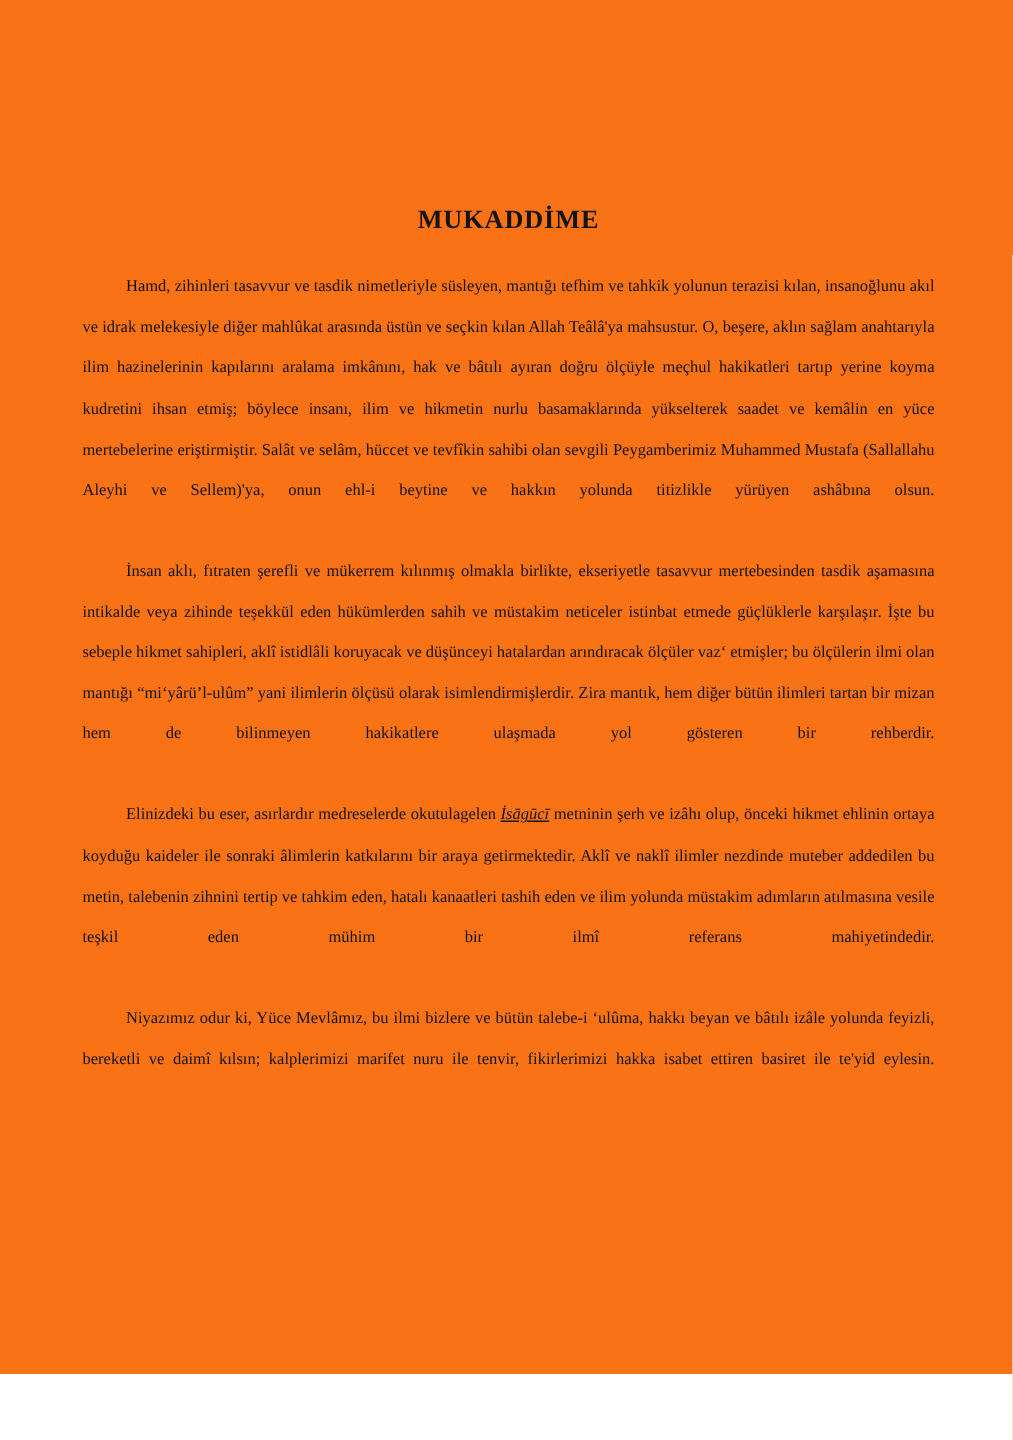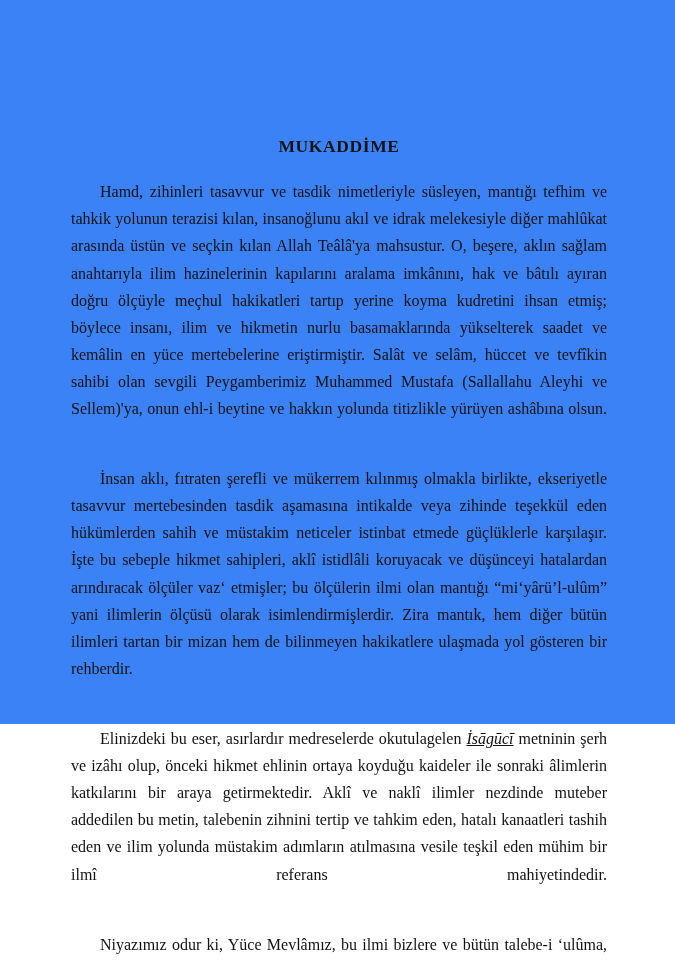--- a/index.html
+++ b/index.html
@@ -11,24 +11,24 @@
     width: 675px;
     height: 960px;
     overflow: hidden;
     font-family: "Liberation Serif", "DejaVu Serif", serif;
     color: #000000;
     -webkit-font-smoothing: antialiased;
   }
   .page {
     box-sizing: border-box;
     width: 675px;
-    height: 724px;
+    height: 916px;
     padding: 0;
     position: relative;
-    background: #3b82f6;
+    background: #f97316;
   }
   .content {
     position: absolute;
     left: 55px;
     top: 0;
     width: 568px;
   }
   .page-title {
     text-align: center;
     font-size: 17.5px;
@@ -38,24 +38,24 @@
     padding-top: 137px;
     padding-bottom: 0;
     line-height: 1.1;
     color: #141414;
   }
   .body-text {
     margin: 0;
     padding: 0;
   }
   .para {
-    margin: 16px;
+    margin: 0;
     text-align: justify;
     text-justify: inter-word;
-    font-size: 16px;
+    font-size: 11px;
     line-height: 27.1px;
     text-indent: 29px;
     hyphens: manual;
     color: #111111;
     word-spacing: -0.1px;
   }
   .para.first {
     margin-top: 22px;
   }
   .it {

